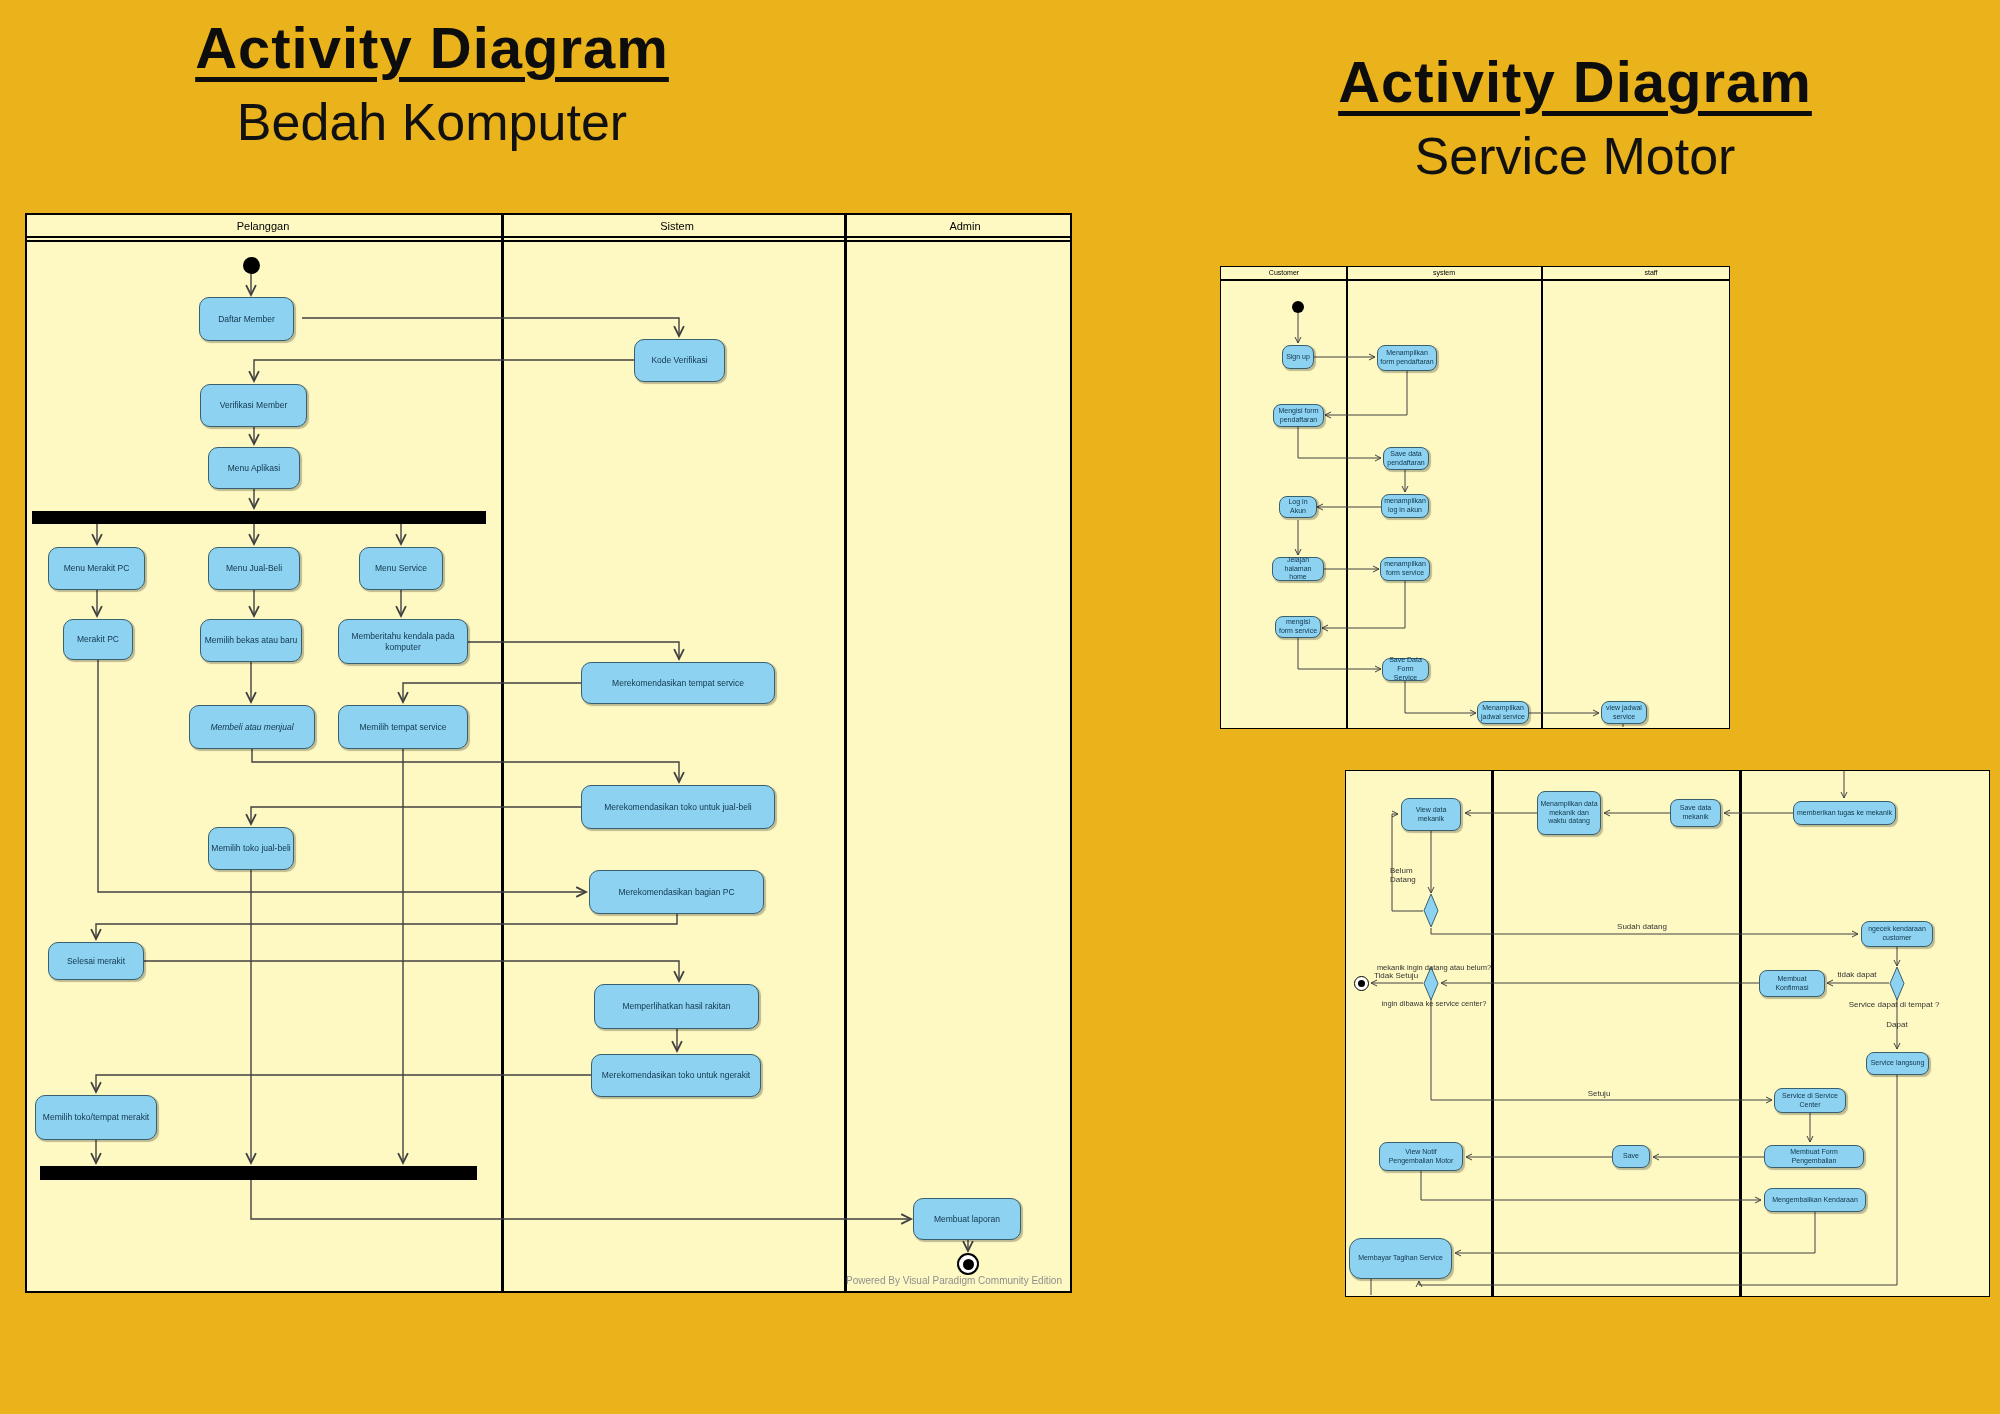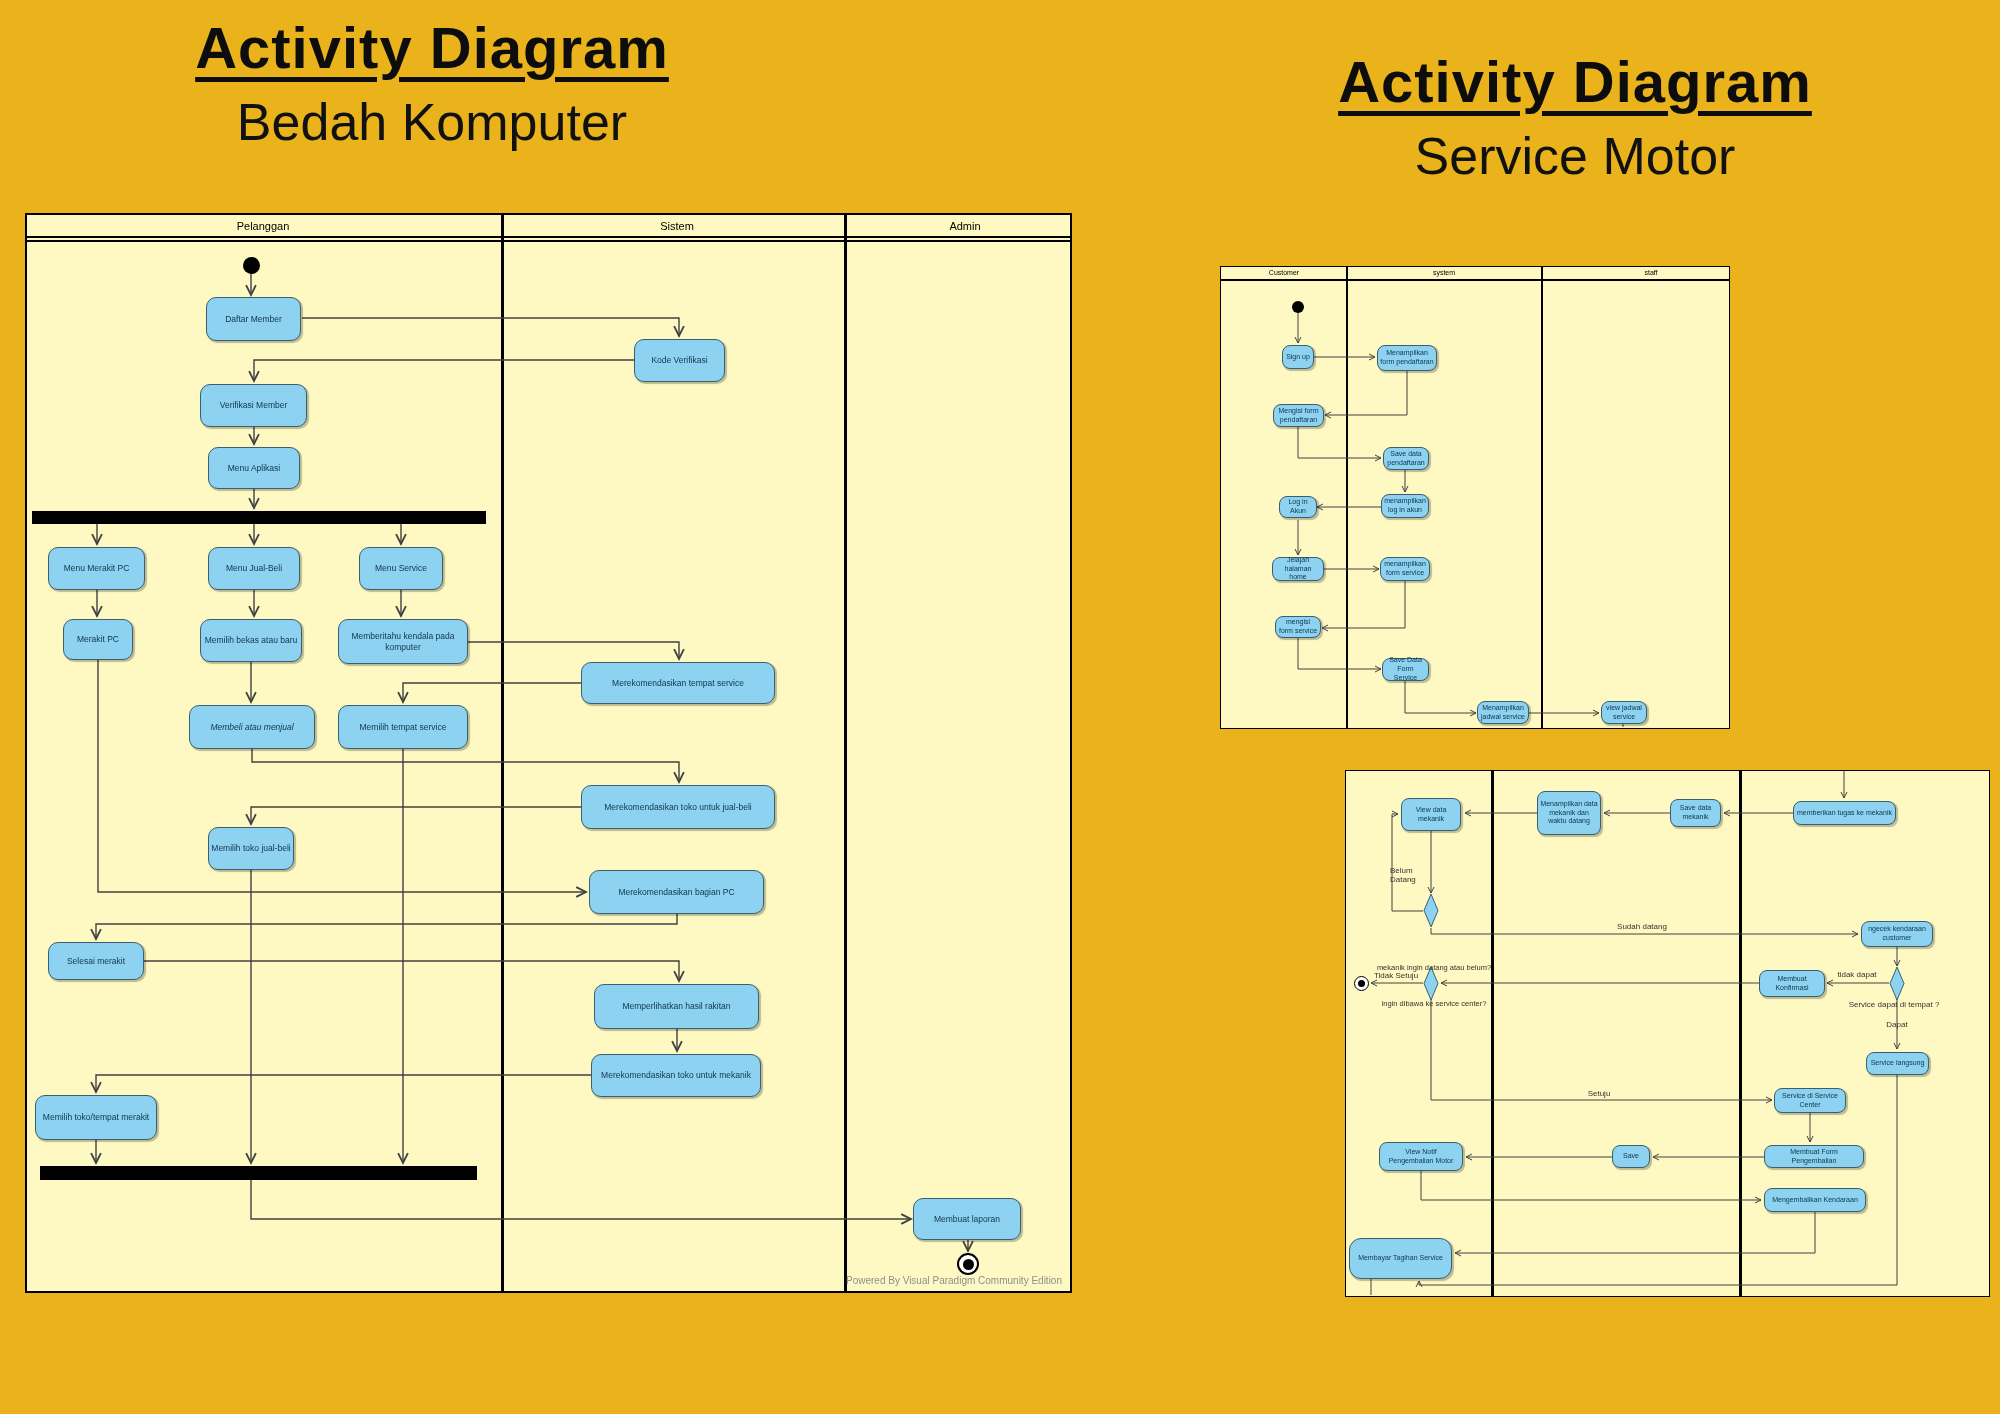--- a/index.html
+++ b/index.html
@@ -96,39 +96,39 @@
     <polyline points="941,1025 941,1036" marker-end="url(#arwL)"></polyline>
   </svg>
 
   <div class="start-node" style="left:216px;top:42px;width:17px;height:17px;"></div>
   <div class="bar" style="left:5px;top:296px;width:454px;height:13px;"></div>
   <div class="bar" style="left:13px;top:951px;width:437px;height:14px;"></div>
   <div class="final-node" style="left:930px;top:1038px;width:22px;height:22px;">
       <div class="dot" style="width:11px;height:11px;"></div>
     </div>
 
-  <div class="node" style="left:179px;top:82px;width:95px;height:44px;">Daftar Member</div>
+  <div class="node" style="left:172px;top:82px;width:95px;height:44px;">Daftar Member</div>
   <div class="node" style="left:607px;top:124px;width:91px;height:43px;">Kode Verifikasi</div>
   <div class="node" style="left:173px;top:169px;width:107px;height:43px;">Verifikasi Member</div>
   <div class="node" style="left:181px;top:232px;width:92px;height:42px;">Menu Aplikasi</div>
   <div class="node" style="left:21px;top:332px;width:97px;height:43px;">Menu Merakit PC</div>
   <div class="node" style="left:181px;top:332px;width:92px;height:43px;">Menu Jual-Beli</div>
   <div class="node" style="left:332px;top:332px;width:84px;height:43px;">Menu Service</div>
   <div class="node" style="left:36px;top:404px;width:70px;height:41px;">Merakit PC</div>
   <div class="node" style="left:173px;top:404px;width:102px;height:43px;">Memilih bekas atau baru</div>
   <div class="node" style="left:311px;top:404px;width:130px;height:45px;">Memberitahu kendala pada komputer</div>
   <div class="node" style="left:554px;top:447px;width:194px;height:42px;">Merekomendasikan tempat service</div>
   <div class="node" style="left:162px;top:490px;width:126px;height:44px;font-style:italic;">Membeli atau menjual</div>
   <div class="node" style="left:311px;top:490px;width:130px;height:44px;">Memilih tempat service</div>
   <div class="node" style="left:554px;top:570px;width:194px;height:44px;">Merekomendasikan toko untuk jual-beli</div>
   <div class="node" style="left:181px;top:612px;width:86px;height:43px;">Memilih toko jual-beli</div>
   <div class="node" style="left:562px;top:655px;width:175px;height:44px;">Merekomendasikan bagian PC</div>
   <div class="node" style="left:21px;top:727px;width:96px;height:38px;">Selesai merakit</div>
   <div class="node" style="left:567px;top:769px;width:165px;height:45px;">Memperlihatkan hasil rakitan</div>
-  <div class="node" style="left:564px;top:839px;width:170px;height:43px;">Merekomendasikan toko untuk mekanik</div>
+  <div class="node" style="left:564px;top:839px;width:170px;height:43px;">Merekomendasikan toko untuk ngerakit</div>
   <div class="node" style="left:8px;top:880px;width:122px;height:45px;">Memilih toko/tempat merakit</div>
   <div class="node" style="left:886px;top:983px;width:108px;height:42px;">Membuat laporan</div>
 
   <div class="vp-footer" style="right:8px;top:1060px;">Powered By Visual Paradigm Community Edition</div>
 </div>
 
 <div class="diagram d-sm" style="left:1220px;top:266px;width:510px;height:463px;border-width:1.5px;">
 
   <div class="lane-label" style="left:63px;">Customer</div>
   <div class="lane-label" style="left:223px;">system</div>

